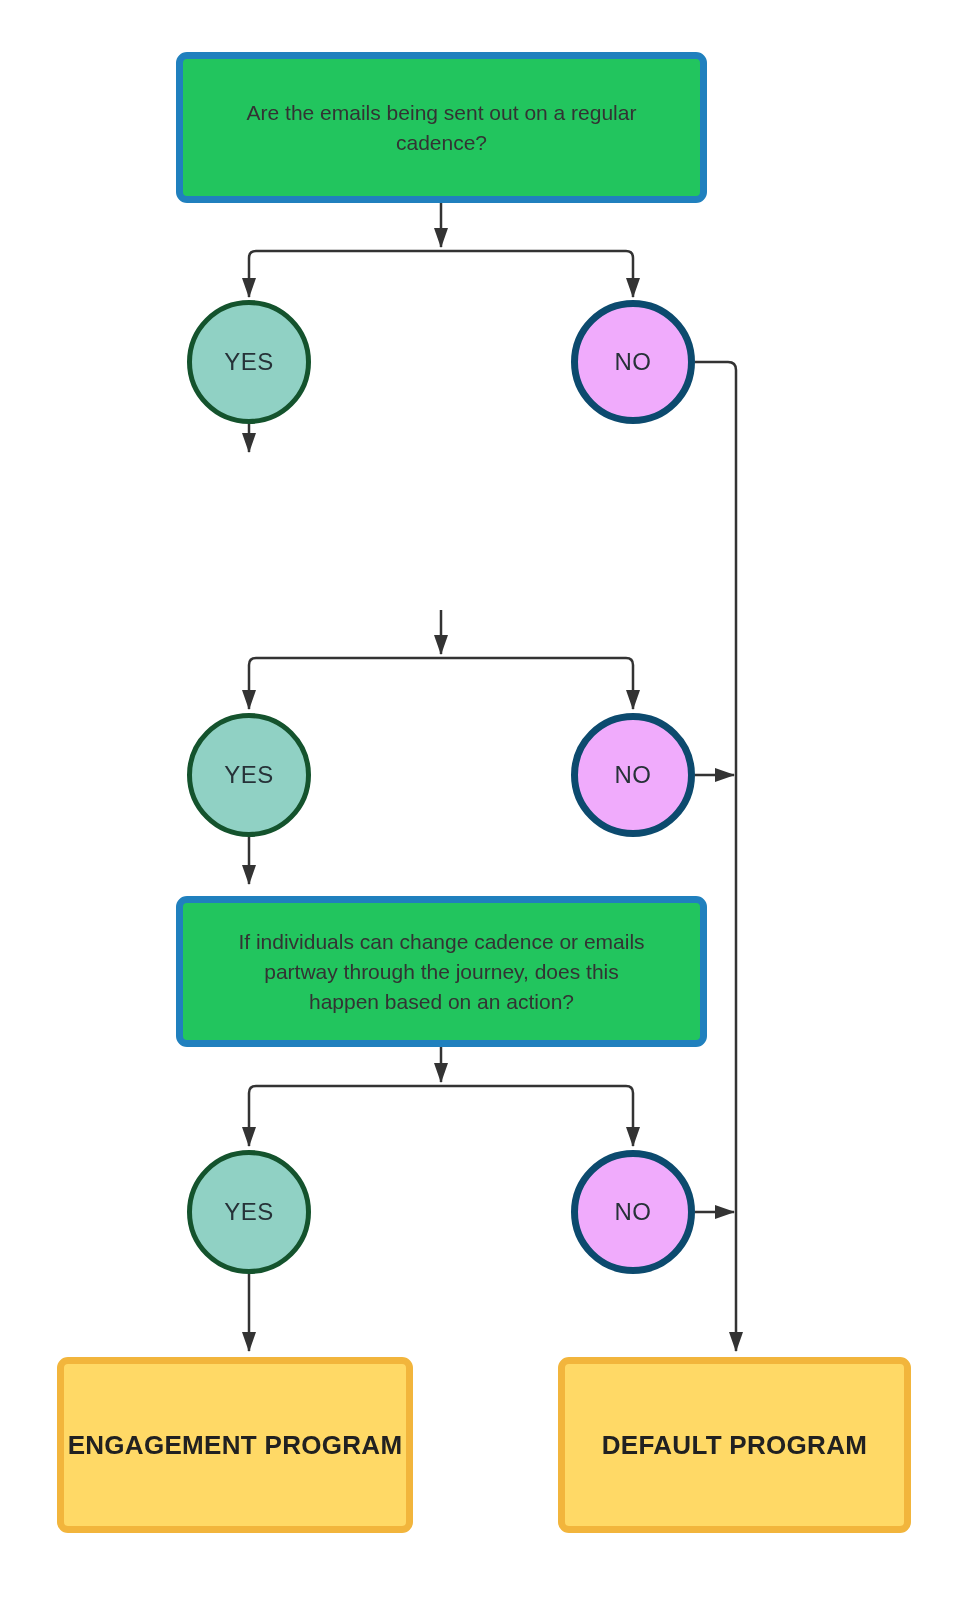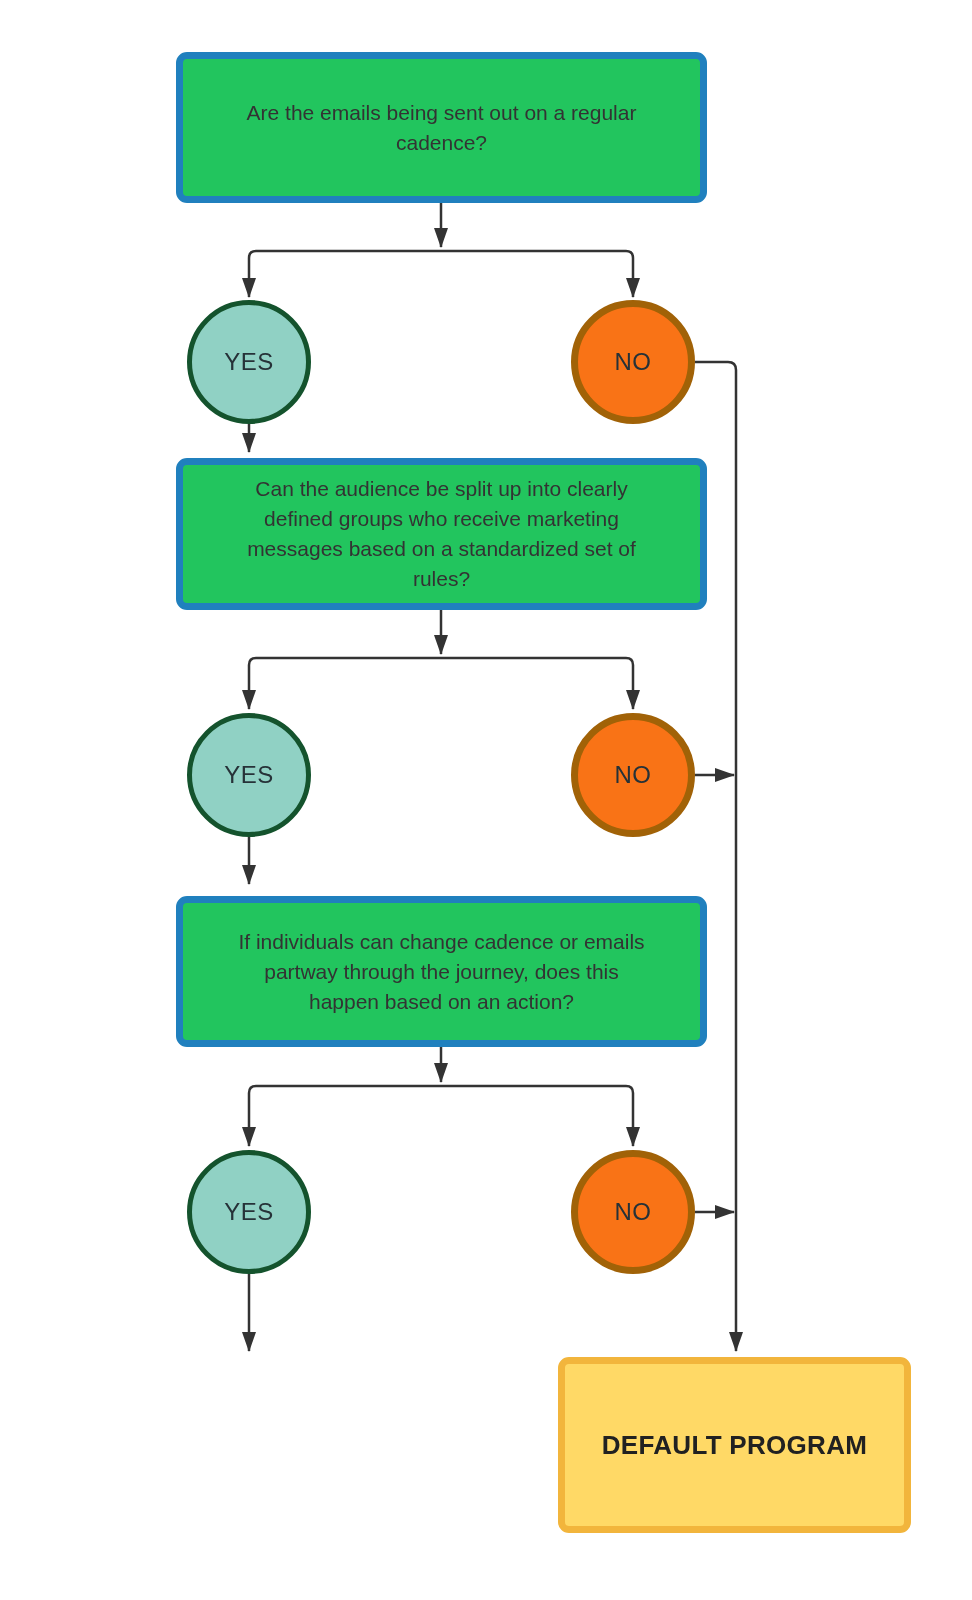--- a/index.html
+++ b/index.html
@@ -36,21 +36,21 @@
   }
   .circle {
     width: 124px;
     height: 124px;
     border-radius: 50%;
     font-size: 24px;
     letter-spacing: 0.5px;
     color: #263238;
   }
   .circle.yes { background: #90D1C4; border: 5px solid #14532d; text-align: right; }
-  .circle.no  { background: #f97316; border: 7px solid #a16207; }
+  .circle.no  { background: #f0abfc; border: 7px solid #0c4a6e; }
   .outcome {
     background: #FFD966;
     border: 7px solid #F2B53C;
     border-radius: 11px;
     color: #212121;
     font-size: 26px;
     font-weight: bold;
     letter-spacing: 0.3px;
   }
 </style>
@@ -86,26 +86,20 @@
 cadence?</span>
   </div>
 
   <div class="node circle yes" style="left:187px; top:300px;">
     <span>YES</span>
   </div>
   <div class="node circle no" style="left:571px; top:300px;">
     <span>NO</span>
   </div>
 
-  <div class="node question" style="left:176px; top:458px; width:531px; height:152px;">
-    <span>Can the audience be split up into clearly
-defined groups who receive marketing
-messages based on a standardized set of
-rules?</span>
-  </div>
 
   <div class="node circle yes" style="left:187px; top:713px;">
     <span>YES</span>
   </div>
   <div class="node circle no" style="left:571px; top:713px;">
     <span>NO</span>
   </div>
 
   <div class="node question" style="left:176px; top:890px; width:531px; height:151px;margin-top:6px;">
     <span>If individuals can change cadence or emails
@@ -113,17 +107,20 @@
 happen based on an action?</span>
   </div>
 
   <div class="node circle yes" style="left:187px; top:1150px;">
     <span>YES</span>
   </div>
   <div class="node circle no" style="left:571px; top:1150px;">
     <span>NO</span>
   </div>
 
+  <div class="node outcome" style="left:57px; top:1357px; width:356px; height:176px;">
+    <span>ENGAGEMENT PROGRAM</span>
+  </div>
   <div class="node outcome" style="left:558px; top:1357px; width:353px; height:176px;">
     <span>DEFAULT PROGRAM</span>
   </div>
 
 </div>
 
 </body></html>

